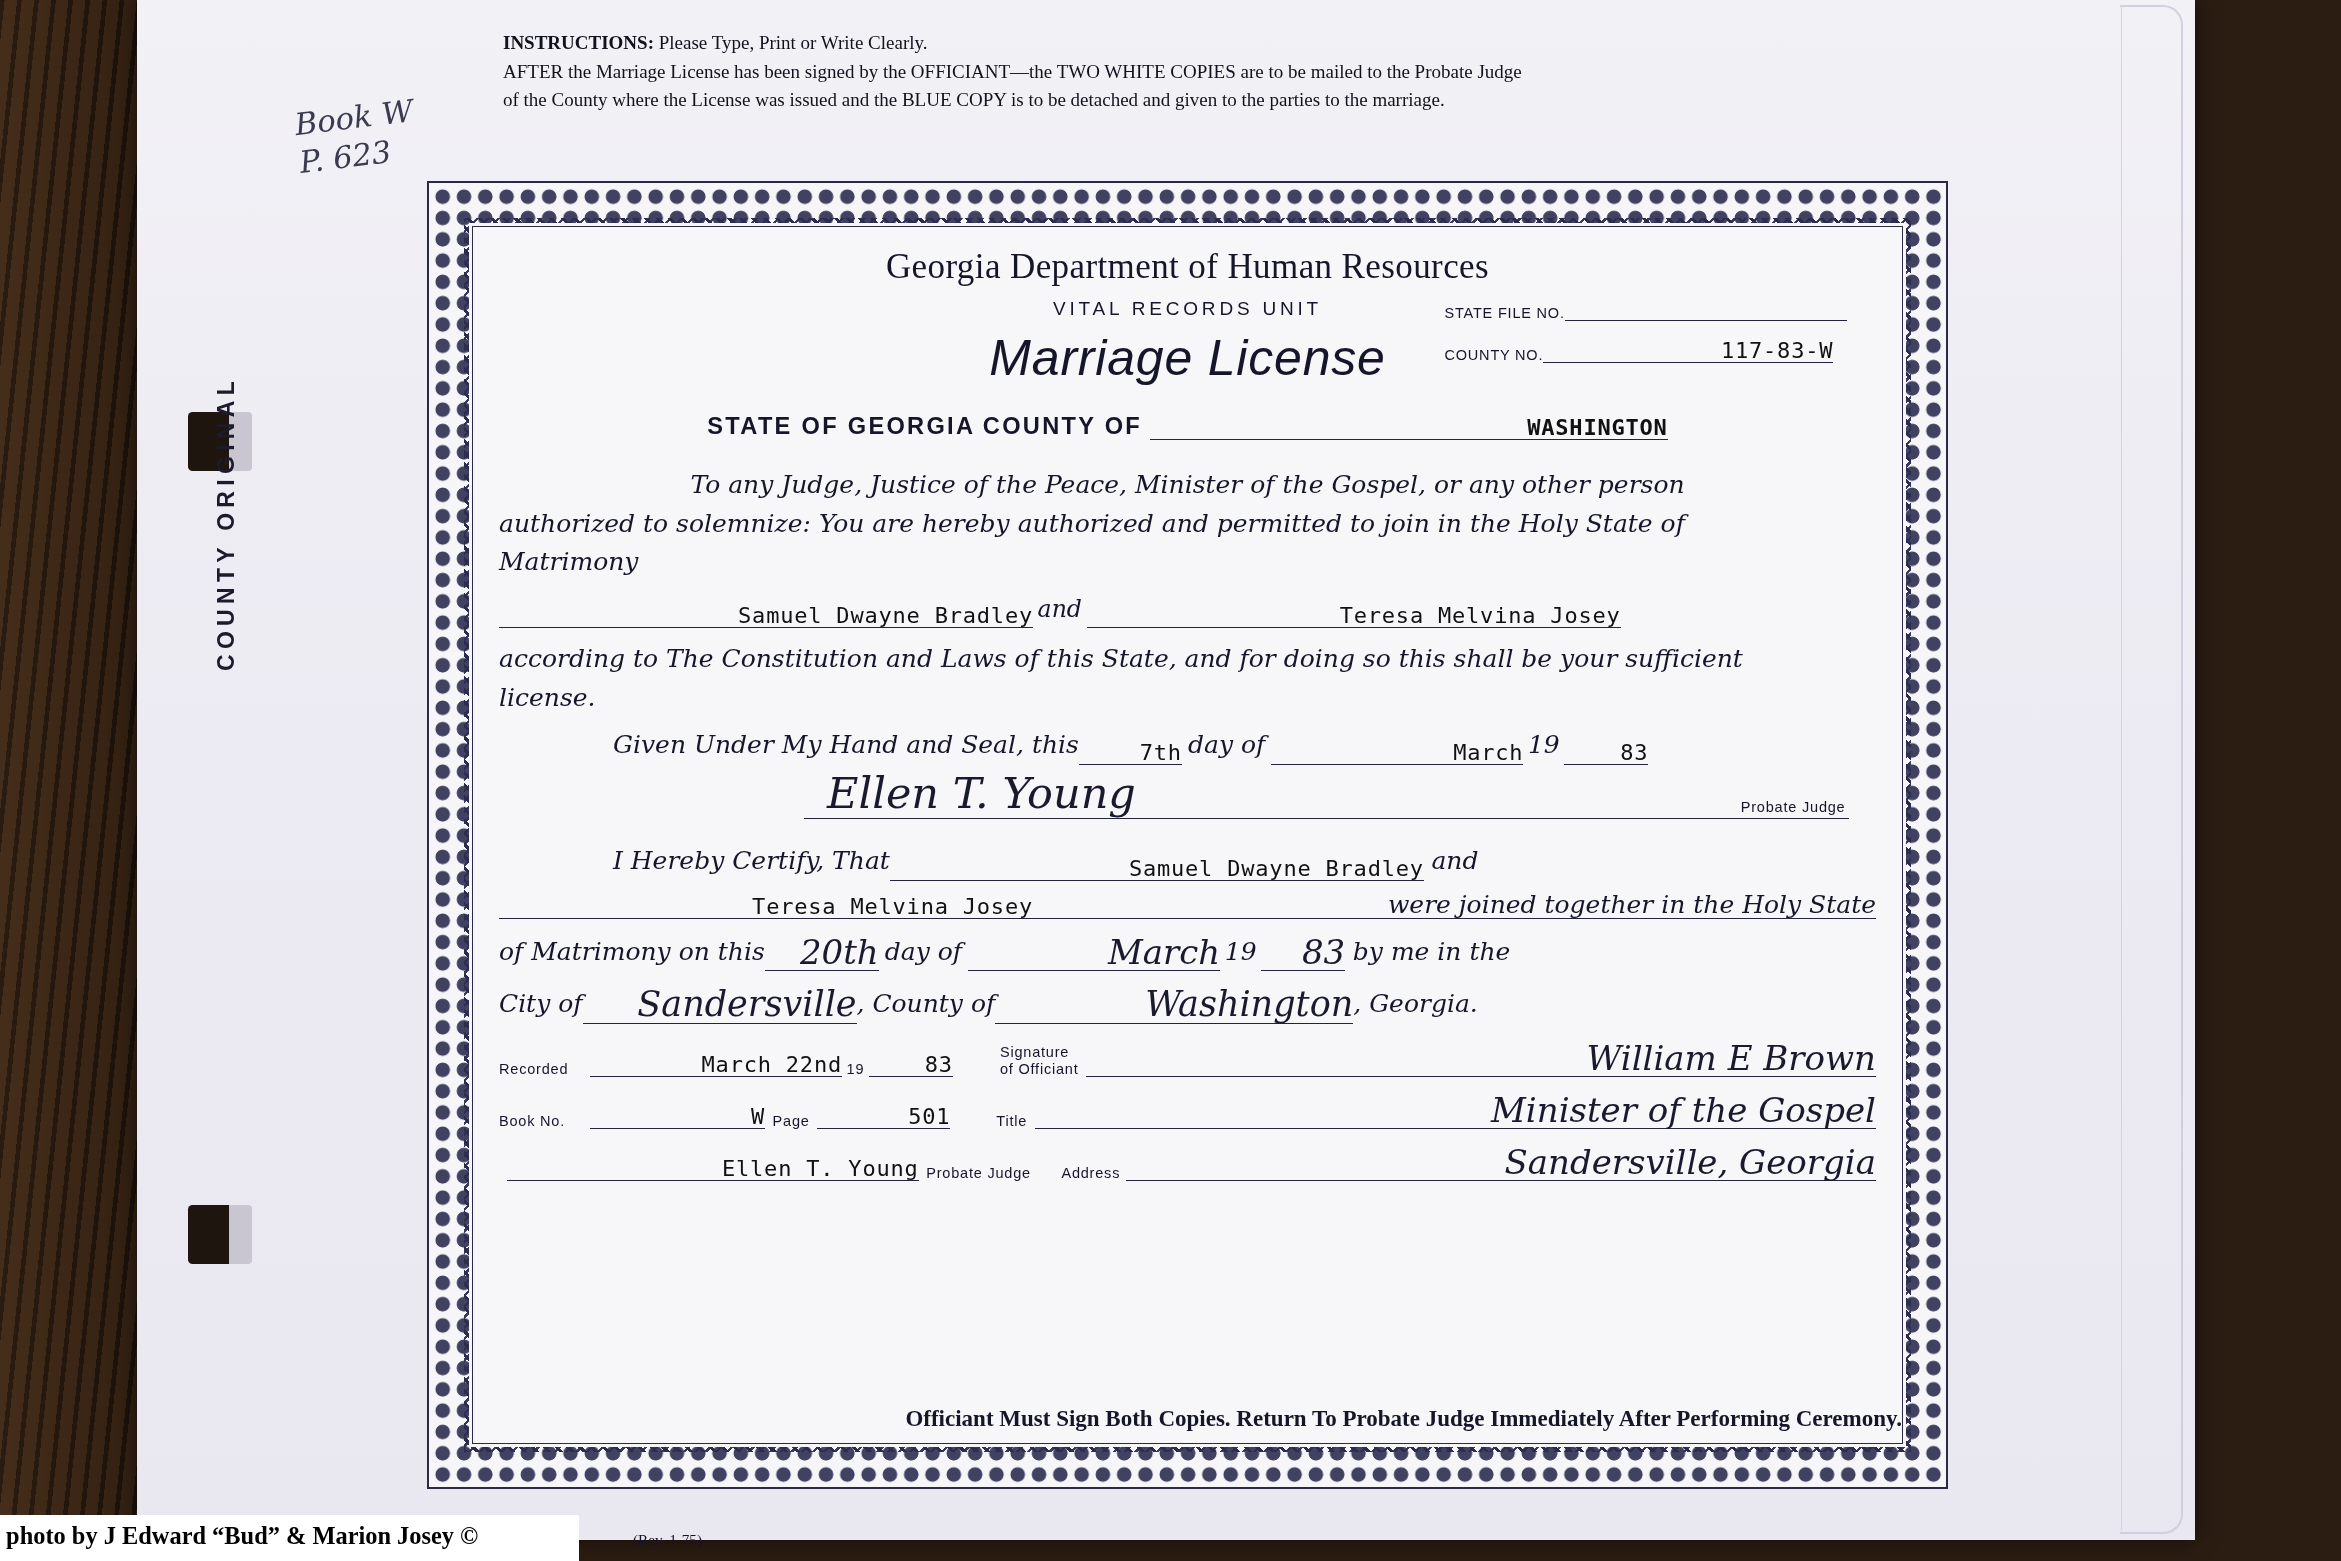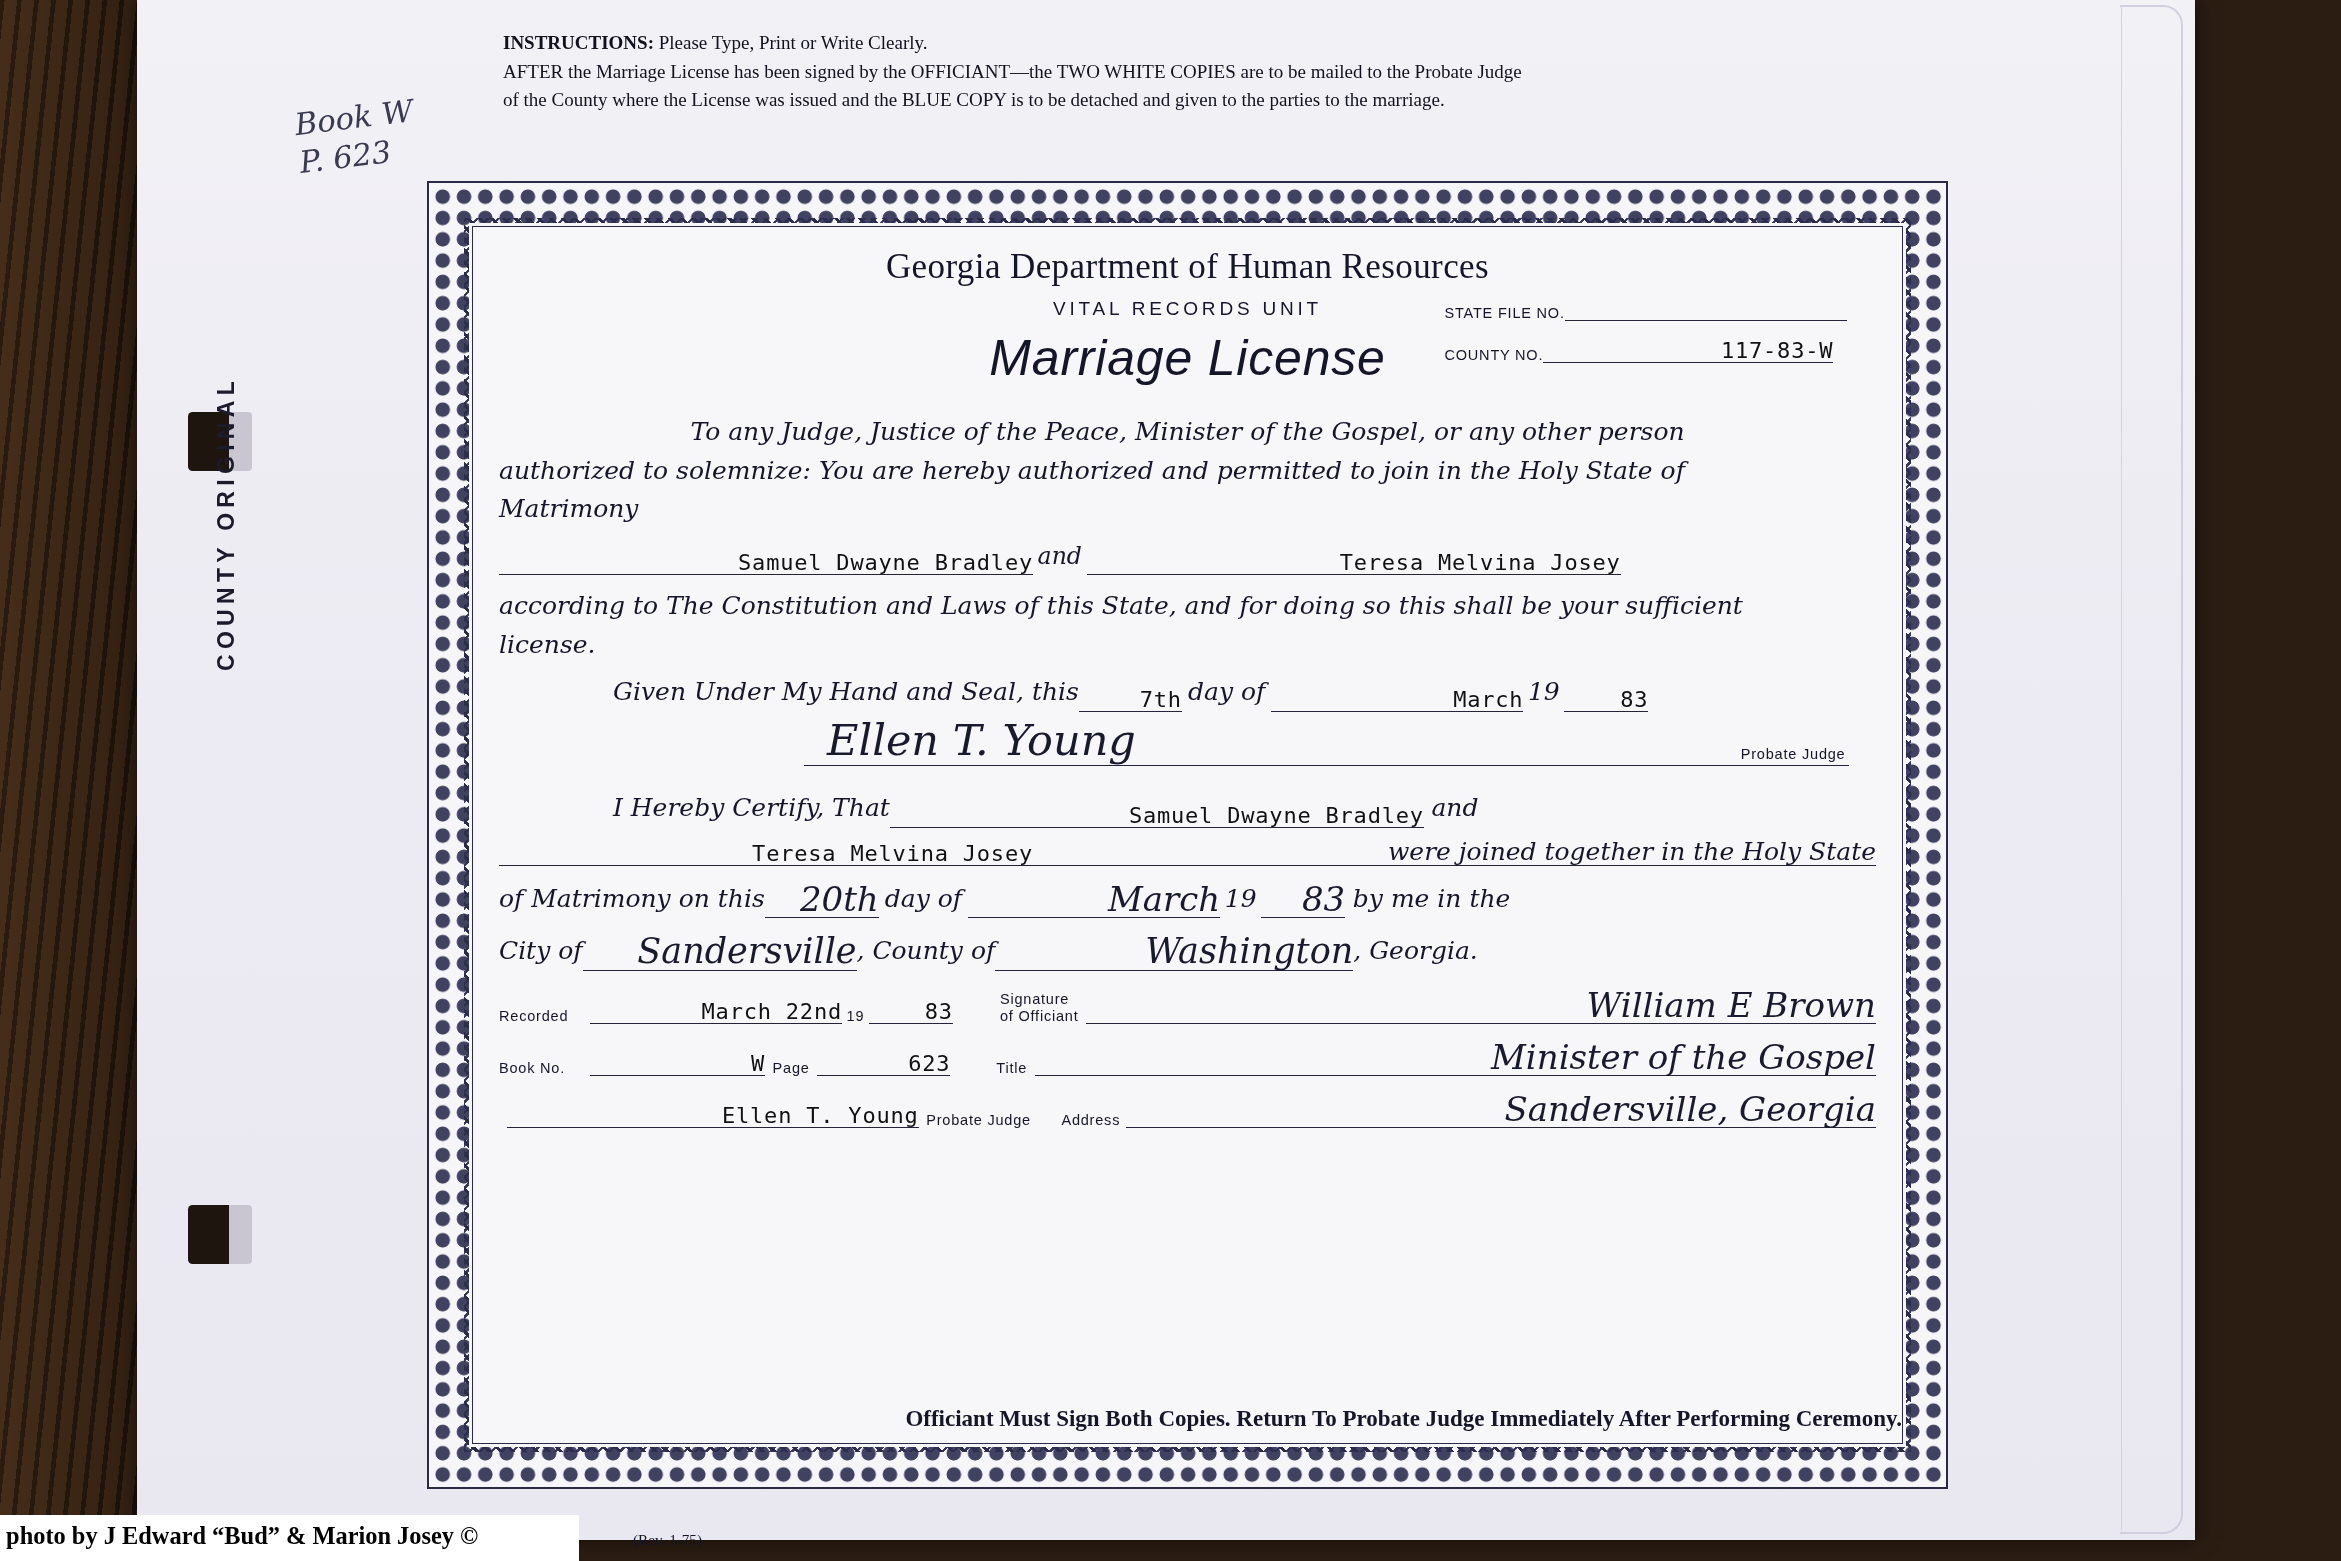--- a/index.html
+++ b/index.html
@@ -233,20 +233,25 @@
         <div class="row">
           <span>STATE FILE NO.</span>
           <span class="ul fill" style="width:282px;height:23px;"></span>
         </div>
         <div class="row">
           <span>COUNTY NO.</span>
           <span class="ul fill" style="width:290px;">117-83-W</span>
         </div>
       </div>
 
+      <div class="state-line">
+        <span>STATE OF GEORGIA</span>
+        <span>COUNTY OF</span>
+        <span class="ul fill" style="width:518px;">WASHINGTON</span>
+      </div>
 
       <div class="body-script" style="margin-top:26px;">
         <div style="text-align:center;">To any Judge, Justice of the Peace, Minister of the Gospel, or any other person</div>
         <div>authorized to solemnize: You are hereby authorized and permitted to join in the Holy State of</div>
         <div>Matrimony</div>
       </div>
 
       <div class="row" style="margin-top:9.1px;">
         <span class="ul fill" style="width:534px;">Samuel  Dwayne  Bradley</span>
         <span class="body-script" style="margin:0 4.6px;font-size:23.6px;">and</span>
@@ -313,21 +318,21 @@
           <span style="display:block;">Signature</span>
           <span style="display:block;">of Officiant</span>
         </span>
         <span class="ul hand" style="flex:1;margin-left:7.6px;font-size:34px;">William E Brown</span>
       </div>
 
       <div class="row" style="margin-top:15.2px;">
         <span class="small-cap" style="width:91px;">Book No.</span>
         <span class="ul fill" style="width:175px;">W</span>
         <span class="small-cap" style="margin:0 7.6px;">Page</span>
-        <span class="ul fill" style="width:133px;">623</span>
+        <span class="ul fill" style="width:133px;">501</span>
         <span class="small-cap" style="margin-left:46px;">Title</span>
         <span class="ul hand" style="flex:1;margin-left:7.6px;font-size:34px;">Minister of the Gospel</span>
       </div>
 
       <div class="row" style="margin-top:15.2px;">
         <span class="ul fill" style="width:412px;margin-left:7.6px;">Ellen T. Young</span>
         <span class="small-cap" style="margin-left:7.6px;">Probate Judge</span>
         <span class="small-cap" style="margin-left:30.5px;">Address</span>
         <span class="ul hand" style="flex:1;margin-left:6.1px;font-size:34px;">Sandersville, Georgia</span>
       </div>

